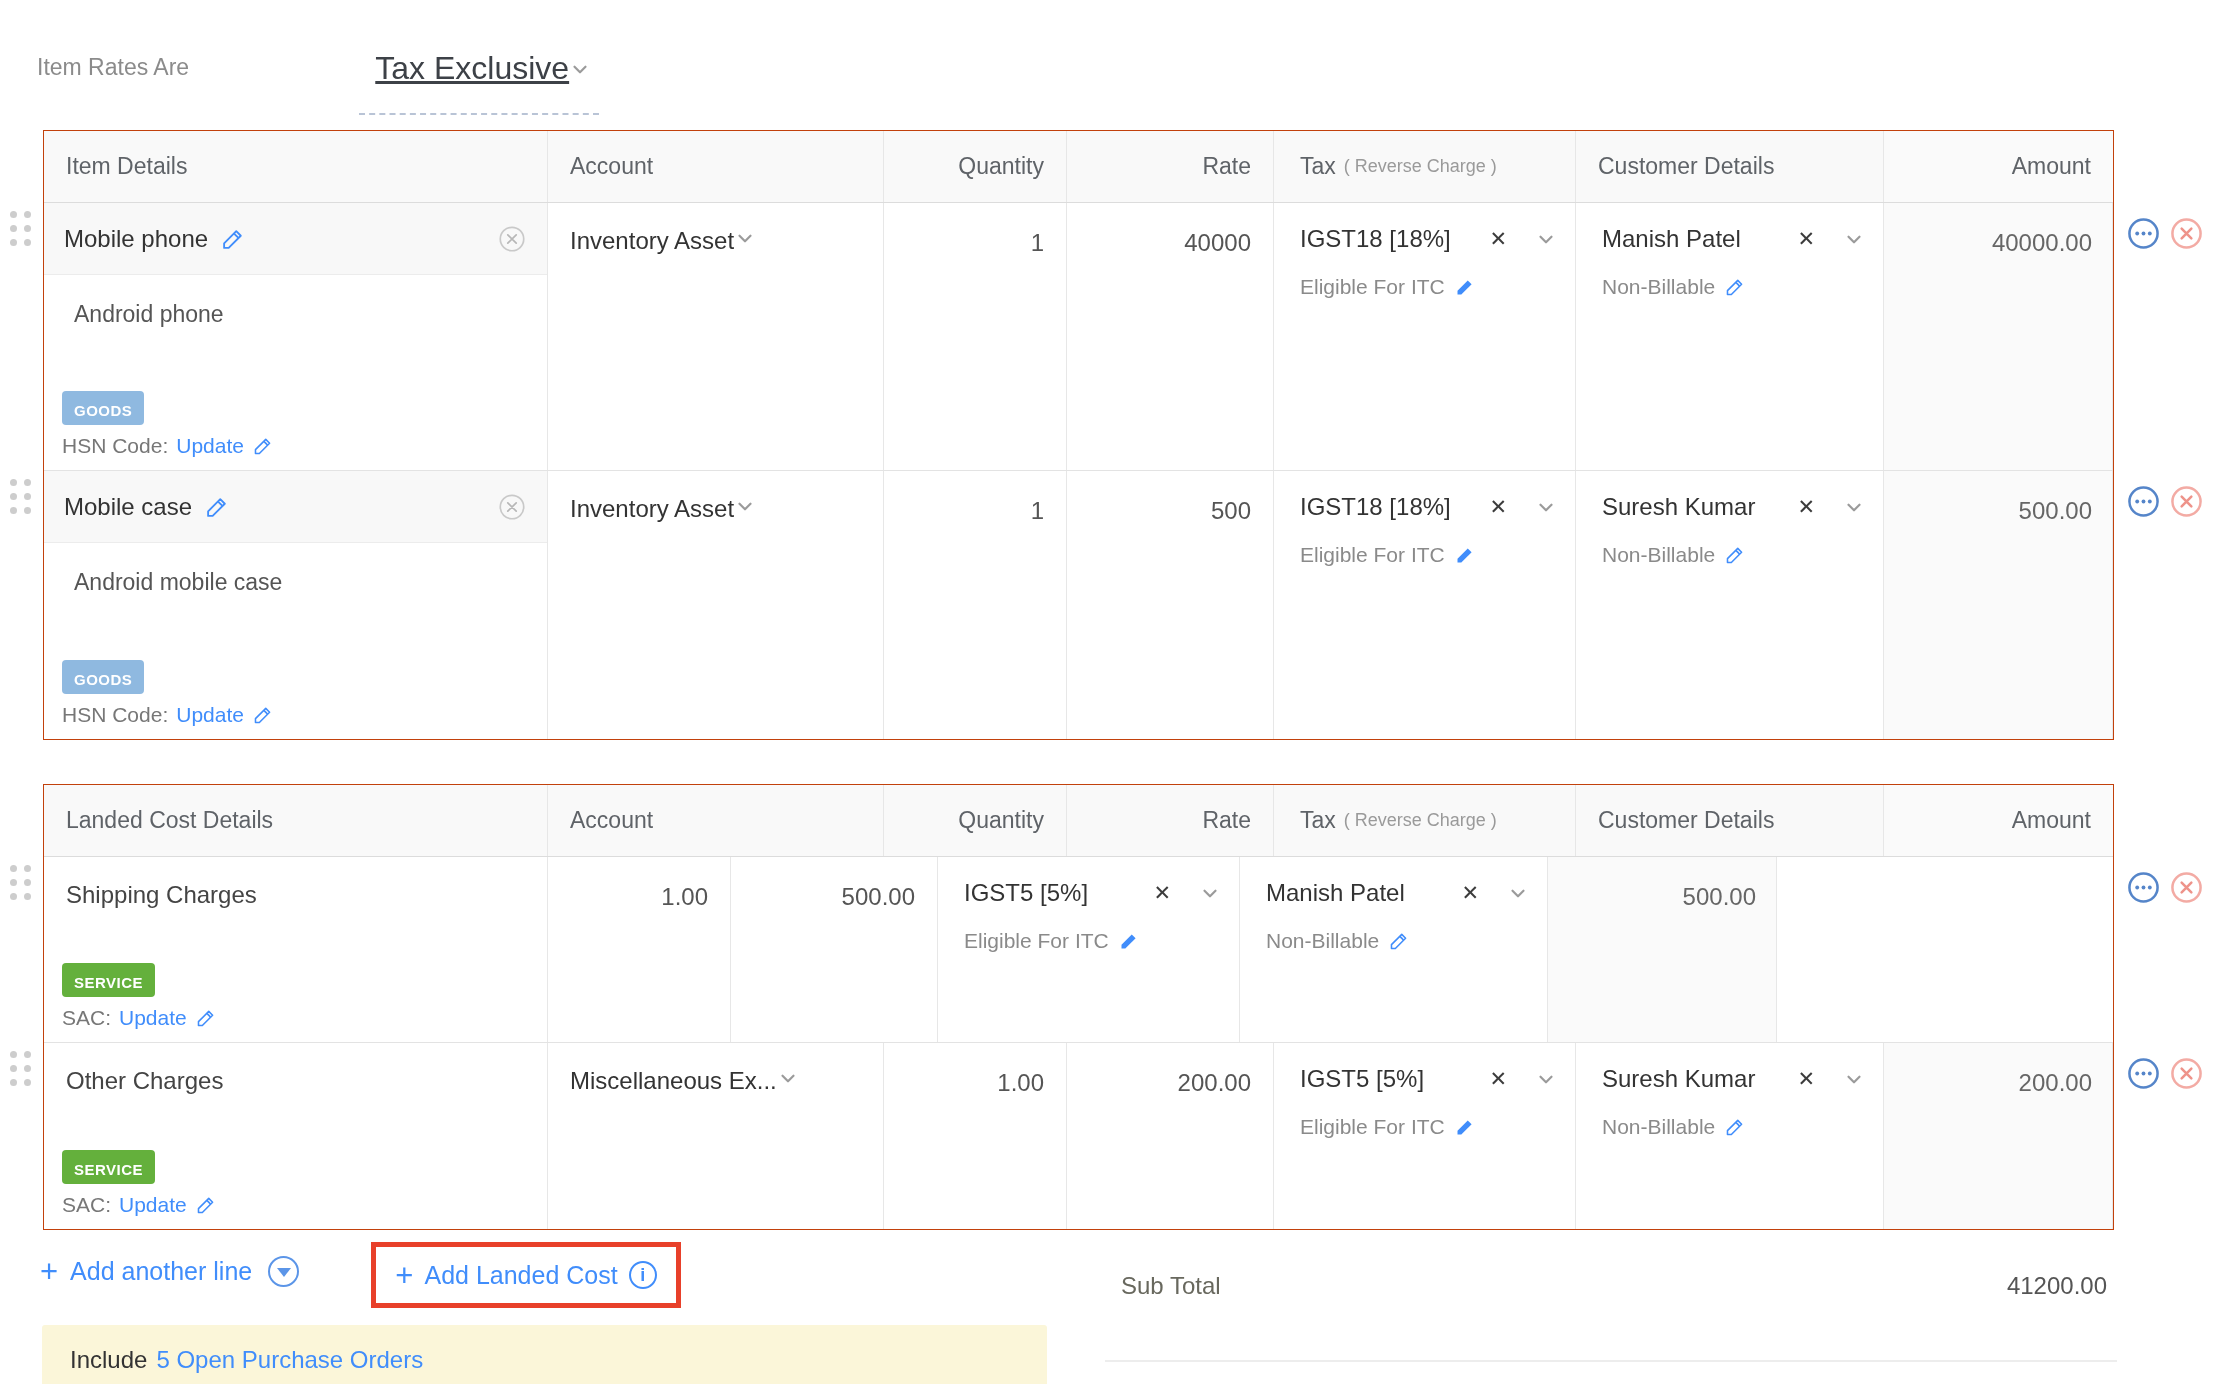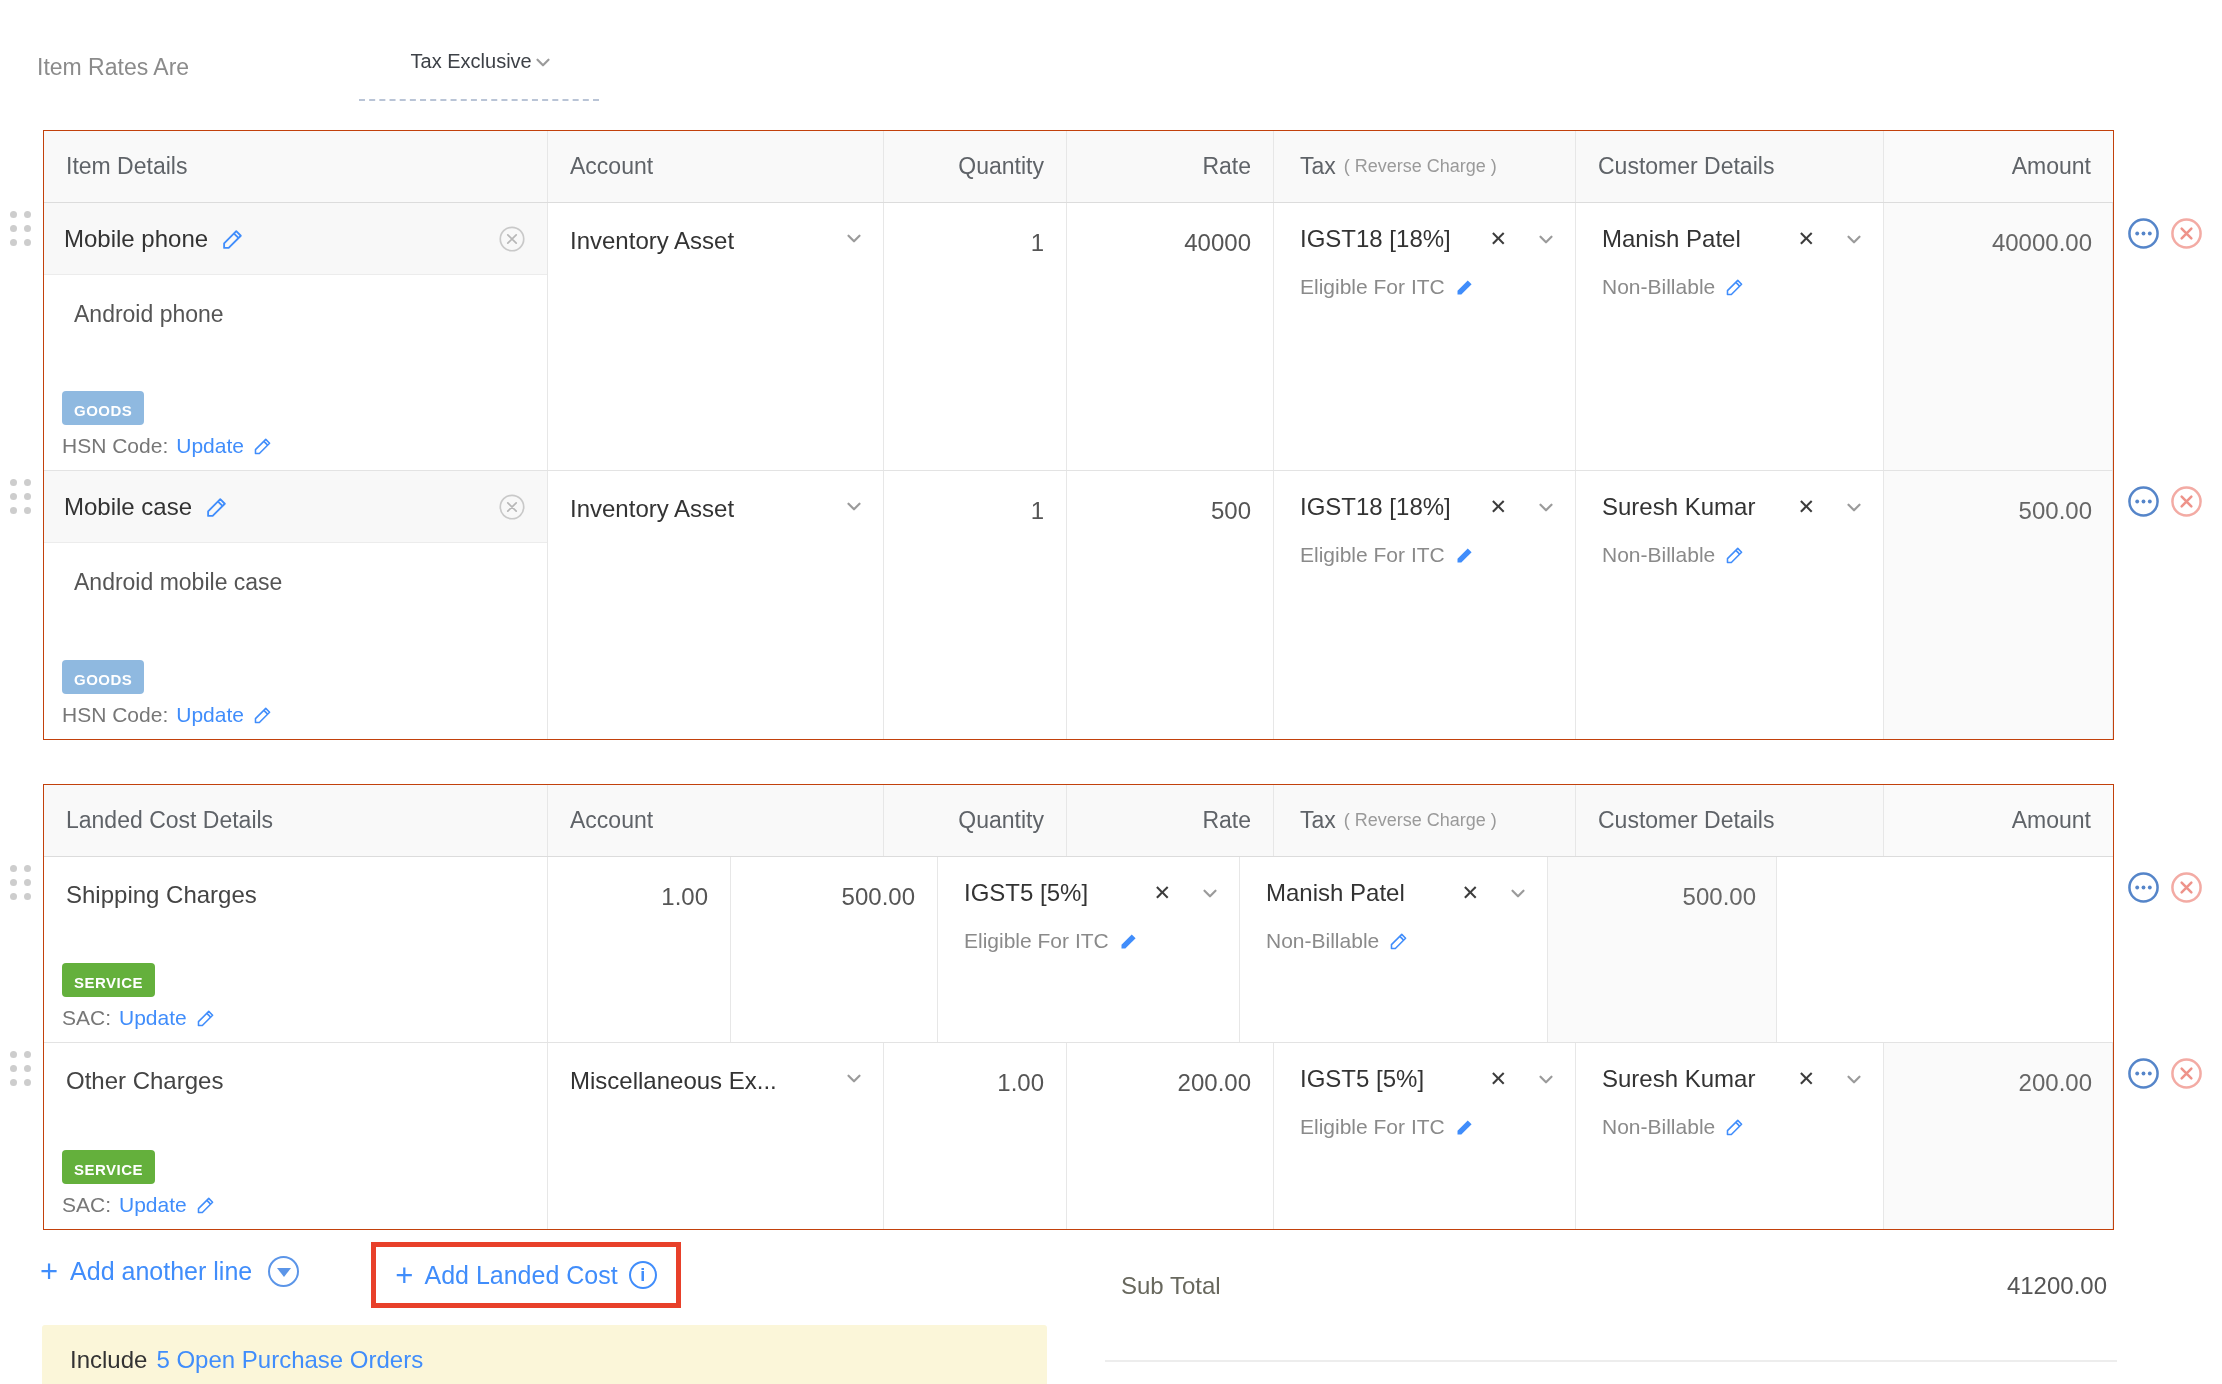--- a/index.html
+++ b/index.html
@@ -13,22 +13,22 @@
   }
   svg.defs { position: absolute; width: 0; height: 0; }
 
   
   .topbar { position: absolute; left: 37px; top: 48px; display: flex; align-items: flex-start; }
   .rates-label { font-size: 23px; color: #8b8b8b; padding-top: 6px; }
   .tax-select {
     margin-left: 170px; width: 240px;
     border-bottom: 2px dashed #b9c4d6;
     padding: 2px 8px 26px 14px;
-    display: flex; align-items: center; justify-content: center;
-    font-size: 20px; color: #3d4147; cursor: pointer;
+    display: flex; align-items: center; justify-content: flex-end;
+    font-size: 32px; color: #3d4147; cursor: pointer; text-decoration: underline;
   }
 
   
   .grid-table {
     position: absolute; left: 43px; width: 2071px;
     border: 1px solid #c2410c; background: #fff;
   }
   .t-items  { top: 130px; }
   .t-landed { top: 784px; }
 
@@ -69,21 +69,21 @@
   .type-badge {
     display: inline-block; padding: 11px 12px 6px; border-radius: 4px;
     color: #fff; font-size: 15px; font-weight: bold; letter-spacing: 0.5px;
   }
   .badge-goods   { background: #8fb9e0; }
   .badge-service { background: #64b03c; }
   .code-line { margin-top: 9px; font-size: 21px; color: #777; display: flex; align-items: center; gap: 8px; }
   .link { color: #408dfb; cursor: pointer; text-decoration: none; }
 
   
-  .account-cell { padding: 24px 18px 0 22px; display: flex; align-items: flex-start; justify-content: space-between; }
+  .account-cell { padding: 24px 18px 0 22px; display: flex; align-items: flex-start; }
   .account-text { font-size: 24px; color: #333; }
 
   
   .num-cell { padding: 26px 22px 0 0; text-align: right; font-size: 24px; color: #555; }
   .amt-cell { padding: 26px 20px 0 0; text-align: right; font-size: 24px; color: #666; }
 
   
   .sel-cell { padding: 22px 18px 0 26px; }
   .sel-line { display: flex; align-items: center; gap: 16px; }
   .sel-text { font-size: 24px; color: #333; flex: 1; }

